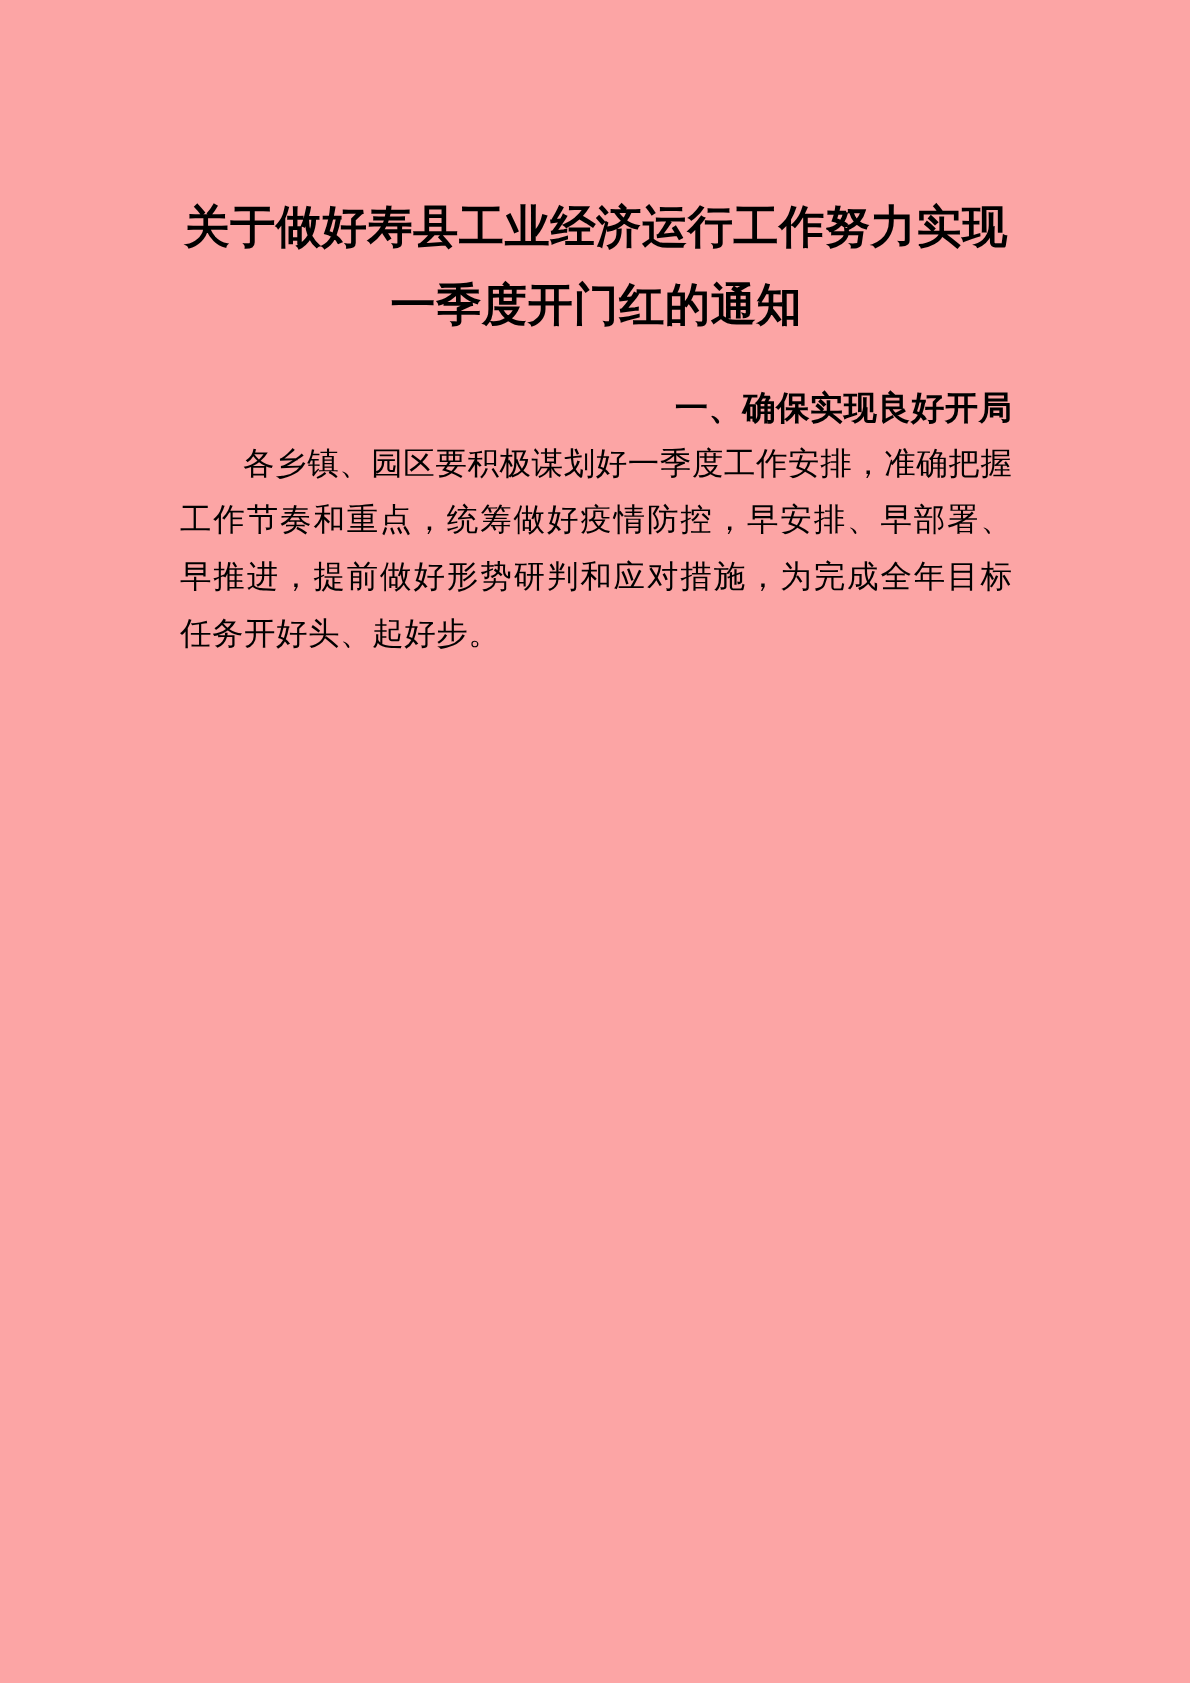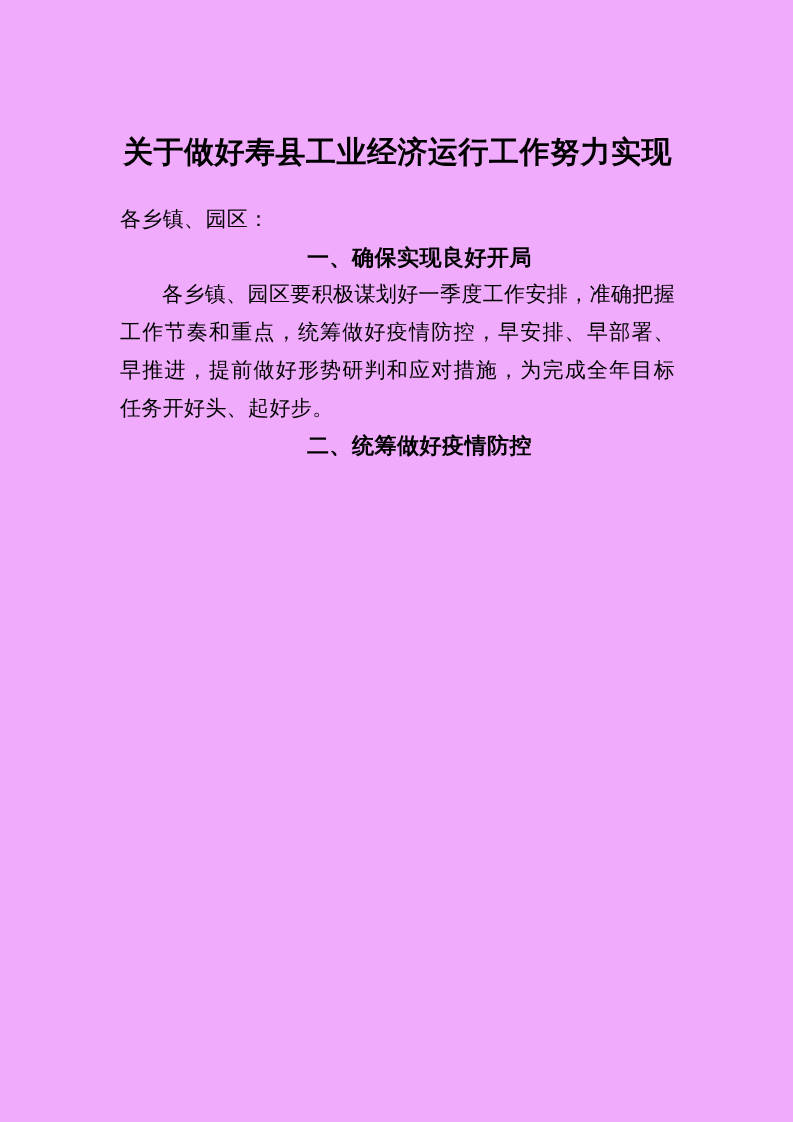--- a/index.html
+++ b/index.html
@@ -5,21 +5,21 @@
   html, body {
     margin: 0;
     padding: 0;
     background: #ffffff;
   }
   .page {
     position: relative;
     width: 793px;
     height: 1122px;
     box-sizing: border-box;
-    background: #f0abfc;
+    background: #fca5a5;
     color: #000000;
     padding: 126px 118px 0 120px;
     overflow: hidden;
   }
   .doc-title {
     margin: 0 0 23px 0;
     font-family: "Liberation Sans", "DejaVu Sans", sans-serif;
     font-weight: bold;
     font-size: 30px;
     line-height: 52px;
@@ -43,38 +43,37 @@
     text-indent: 2em;
   }
   .section-heading {
     margin: 0;
     font-family: "Liberation Sans", "DejaVu Sans", sans-serif;
     font-weight: bold;
     font-size: 22px;
     line-height: 37.7px;
     letter-spacing: 0.5px;
     text-indent: 2em;
-    text-align: center;
+    text-align: right;
   }
 </style>
 </head>
 <body>
 
 <div class="page">
 
   <h1 class="doc-title">
     <span class="title-line">关于做好寿县工业经济运行工作努力实现</span>
+    <span class="title-line">一季度开门红的通知</span>
   </h1>
 
   <div class="doc-body">
 
-    <p class="salutation">各乡镇、园区：</p>
 
 
     <h2 class="section-heading">一、确保实现良好开局</h2>
     <p class="body-para">各乡镇、园区要积极谋划好一季度工作安排，准确把握工作节奏和重点，统筹做好疫情防控，早安排、早部署、早推进，提前做好形势研判和应对措施，为完成全年目标任务开好头、起好步。</p>
 
-    <h2 class="section-heading">二、统筹做好疫情防控</h2>
 
 
   </div>
 
 </div>
 
 </body></html>

